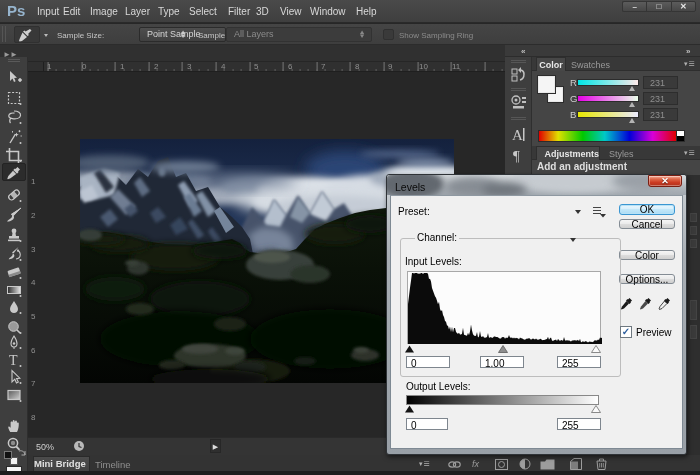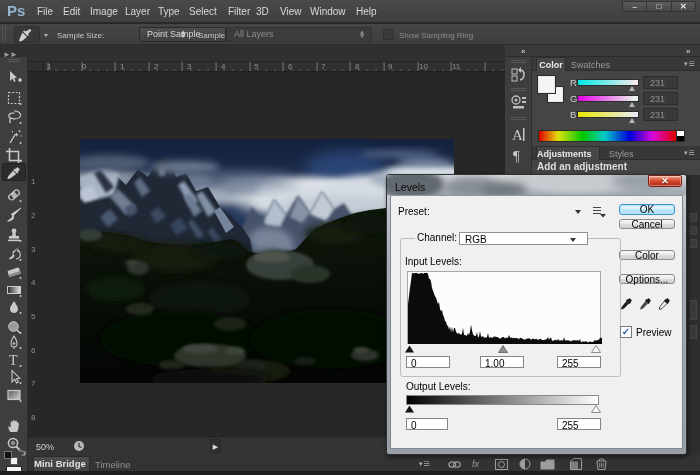--- a/index.html
+++ b/index.html
@@ -67,21 +67,21 @@
 #fgswatch{left:538px;top:76px;width:17px;height:17px;background:#f5f5f5;border:1px solid #e8e8e8;outline:1px solid #2c2c2c;z-index:3;}
 #bgswatch{left:548px;top:87px;width:15px;height:15px;background:#f5f5f5;border:1px solid #e8e8e8;outline:1px solid #2c2c2c;z-index:2;}
 .crl{position:absolute;left:570px;color:#cfcfcf;font-size:9.5px;}
 .cbar{position:absolute;left:577px;width:62px;height:7px;border:1px solid #2c2c2c;}
 .ctri{position:absolute;width:0;height:0;border-left:3.5px solid transparent;border-right:3.5px solid transparent;border-bottom:5px solid #b4b4b4;}
 .cval{position:absolute;left:643px;width:35px;height:13px;background:#3a3a3a;border:1px solid #2d2d2d;color:#8f8f8f;font-size:9px;line-height:12px;padding-left:6px;}
 #spectrum{left:538px;top:130px;width:139px;height:12px;background:linear-gradient(90deg,#e00000,#e0e000 14%,#00c800 32%,#00c8c8 48%,#0000d8 66%,#d800d8 83%,#e00000 100%);border:1px solid #2c2c2c;}
 #specend{left:677px;top:130px;width:8px;height:12px;background:linear-gradient(#ffffff 50%,#000 50%);border:1px solid #2c2c2c;border-left:none;}
 #adjpanel{left:532px;top:146px;width:168px;height:29px;background:#454545;}
 #atabrow{left:532px;top:146px;width:168px;height:14px;background:#383838;border-bottom:1px solid #2e2e2e;}
-#atab{left:536px;top:146px;width:64px;height:14px;background:#474747;color:#e8e8e8;font-size:9px;font-weight:bold;line-height:14px;text-align:left;border:1px solid #2e2e2e;border-bottom:none;}
+#atab{left:536px;top:146px;width:64px;height:14px;background:#474747;color:#e8e8e8;font-size:9px;font-weight:bold;line-height:14px;text-align:right;border:1px solid #2e2e2e;border-bottom:none;}
 #astab{left:609px;top:149px;color:#999;font-size:9px;}
 #addadj{left:537px;top:161px;color:#dedede;font-size:10px;font-weight:bold;}
 #rightsliver{left:687px;top:175px;width:13px;height:280px;background:#2e2e2e;}
 .rsq{position:absolute;left:690px;width:7px;height:9px;background:#3a3a3a;border:1px solid #444;}
 
 #dlgframe{left:386px;top:174px;width:301px;height:281px;background:linear-gradient(#cdd2d6,#a8aeb4 30%,#989fa6);border:1px solid #2f3337;border-radius:3px;box-shadow:1px 2px 5px rgba(0,0,0,0.55);}
 #dlgtbar{left:387px;top:175px;width:299px;height:20px;border-radius:3px 3px 0 0;overflow:hidden;background:linear-gradient(#d7dbde,#b0b6bc 60%,#a0a7ae);}
 .tblob{position:absolute;border-radius:50%;filter:blur(4px);}
 #dlgtitle{left:395px;top:181px;font-size:10.5px;color:#0a0a0a;}
 #dlgclose{left:648px;top:175px;width:34px;height:12px;background:linear-gradient(#f6b3a0 0%,#e0684a 30%,#cb3a22 65%,#b0321c 100%);border:1px solid #7a1f12;box-shadow:inset 0 0 0 1px rgba(255,255,255,0.35);border-radius:0 2px 3px 3px;color:#fff;text-align:center;line-height:10px;font-size:9px;font-weight:bold;text-shadow:0 1px 1px #5a170d;}
@@ -97,21 +97,21 @@
 #outgrad{left:406px;top:395px;width:193px;height:10px;background:linear-gradient(90deg,#000,#fff);border:1px solid #888;}
 #prevcheck{left:620px;top:326px;width:12px;height:12px;background:#fff;border:1px solid #6e7880;color:#2c5e9e;font-size:10px;line-height:10px;font-weight:bold;text-align:center;}
 
 .bicon{position:absolute;top:459px;color:#9d9d9d;font-size:10px;}
 </style></head>
 <body>
 <div id="app">
 
 <div class="abs" id="menubar"></div>
 <div class="abs" id="pslogo">Ps</div>
-<span class="mi" style="left:37px">File</span>
+<span class="mi" style="left:37px">Input</span>
 <span class="mi" style="left:63px">Edit</span>
 <span class="mi" style="left:90px">Image</span>
 <span class="mi" style="left:125px">Layer</span>
 <span class="mi" style="left:158px">Type</span>
 <span class="mi" style="left:189px">Select</span>
 <span class="mi" style="left:228px">Filter</span>
 <span class="mi" style="left:256px">3D</span>
 <span class="mi" style="left:280px">View</span>
 <span class="mi" style="left:310px">Window</span>
 <span class="mi" style="left:356px">Help</span>
@@ -502,21 +502,20 @@
 <svg class="abs" style="left:592px;top:205px" width="14" height="13" viewBox="0 0 14 13">
       <path d="M1 2.5 H9 M1 5.5 H9 M1 8.5 H9" stroke="#444" stroke-width="1.2"></path>
       <path d="M8 9 h6 l-3 3.5 Z" fill="#333"></path>
     </svg>
 <div class="dbtn" style="top:204px;height:11px;line-height:10px" id="okbtn">OK</div>
 <div class="dbtn" style="top:219px;height:10px;line-height:9px">Cancel</div>
 <div class="dbtn" style="top:250px;height:10px;line-height:9px">Color</div>
 <div class="dbtn" style="top:274px;height:10px;line-height:9px">Options...</div>
 <div class="abs" id="groupbox"></div>
 <span class="dlab" style="left:415px;top:232px;background:#f0f0f0;padding:0 2px;z-index:2">Channel:</span>
-<div class="dcombo" style="left:459px;top:232px;width:129px;z-index:2">RGB</div>
 <div class="dtri" style="left:570px;top:238px;z-index:3"></div>
 <span class="dlab" style="left:405px;top:256px">Input Levels:</span>
 <div class="abs" id="histbox"><svg width="194" height="73" viewBox="0 0 194 73">
         <path d="M0,72 L0,32.1 L1,24.1 L2,15.7 L3,8.8 L4,1 L5,1 L6,1.6 L7,1 L8,1 L9,1 L10,1.8 L11,1.4 L12,1.8 L13,1 L14,1 L15,1.9 L16,1 L17,1 L18,1 L19,1 L20,1.7 L21,6.9 L22,6.7 L23,9.4 L24,15.9 L25,18.7 L26,21.5 L27,24.3 L28,25.8 L29,28.7 L30,32.2 L31,29.7 L32,36.9 L33,39.3 L34,37.9 L35,42.9 L36,45.0 L37,49.0 L38,49.8 L39,53.4 L40,53.8 L41,57.6 L42,54.6 L43,59.9 L44,54.7 L45,60.6 L46,55.9 L47,56.0 L48,59.7 L49,61.3 L50,61.8 L51,60.8 L52,62.6 L53,62.6 L54,61.8 L55,55.7 L56,62.7 L57,63.0 L58,63.5 L59,63.8 L60,60.7 L61,63.2 L62,59.6 L63,52.5 L64,58.4 L65,62.3 L66,63.4 L67,63.9 L68,63.8 L69,60.0 L70,65.4 L71,64.4 L72,58.9 L73,64.4 L74,65.1 L75,63.9 L76,65.4 L77,65.8 L78,65.4 L79,65.1 L80,60.9 L81,65.7 L82,65.4 L83,65.0 L84,65.9 L85,65.5 L86,64.5 L87,64.4 L88,65.1 L89,65.1 L90,65.3 L91,66.3 L92,66.5 L93,66.6 L94,64.9 L95,65.3 L96,64.9 L97,66.8 L98,65.6 L99,66.0 L100,65.5 L101,63.0 L102,65.6 L103,65.7 L104,65.6 L105,66.5 L106,65.5 L107,66.5 L108,65.7 L109,66.2 L110,66.3 L111,67.4 L112,65.6 L113,66.2 L114,66.2 L115,66.9 L116,67.6 L117,67.8 L118,66.9 L119,66.6 L120,66.8 L121,65.9 L122,66.7 L123,67.8 L124,66.9 L125,66.4 L126,66.9 L127,67.5 L128,66.5 L129,67.6 L130,67.8 L131,67.5 L132,66.9 L133,66.7 L134,68.3 L135,68.1 L136,67.9 L137,67.8 L138,67.2 L139,66.9 L140,64.8 L141,67.8 L142,66.2 L143,65.5 L144,68.6 L145,69.1 L146,68.3 L147,67.9 L148,67.4 L149,68.9 L150,67.1 L151,68.0 L152,68.9 L153,68.1 L154,68.3 L155,68.8 L156,65.0 L157,68.3 L158,68.8 L159,68.0 L160,68.7 L161,68.3 L162,69.0 L163,69.6 L164,68.4 L165,68.6 L166,68.3 L167,68.2 L168,68.6 L169,68.4 L170,67.7 L171,69.3 L172,66.8 L173,70.3 L174,70.1 L175,69.0 L176,70.3 L177,69.2 L178,69.3 L179,69.7 L180,70.6 L181,69.8 L182,69.4 L183,69.9 L184,69.8 L185,70.2 L186,68.7 L187,68.3 L188,68.5 L189,68.6 L190,67.5 L191,67.9 L192,65.6 L193,66.0 L194,65.7 L194,72 Z" fill="#0b0b0b"></path>
       </svg></div>
 <svg class="abs" style="left:402px;top:345px" width="201" height="8" viewBox="0 0 201 8">
       <path d="M3 7.5 L7.5 0.5 L12 7.5 Z" fill="#141414"></path>
       <path d="M96.5 7.5 L101 0.5 L105.5 7.5 Z" fill="#8e8e8e" stroke="#5a5a5a" stroke-width="0.8"></path>
       <path d="M189.5 7.5 L194 0.5 L198.5 7.5 Z" fill="#fafafa" stroke="#6e6e6e" stroke-width="0.8"></path>
     </svg>

